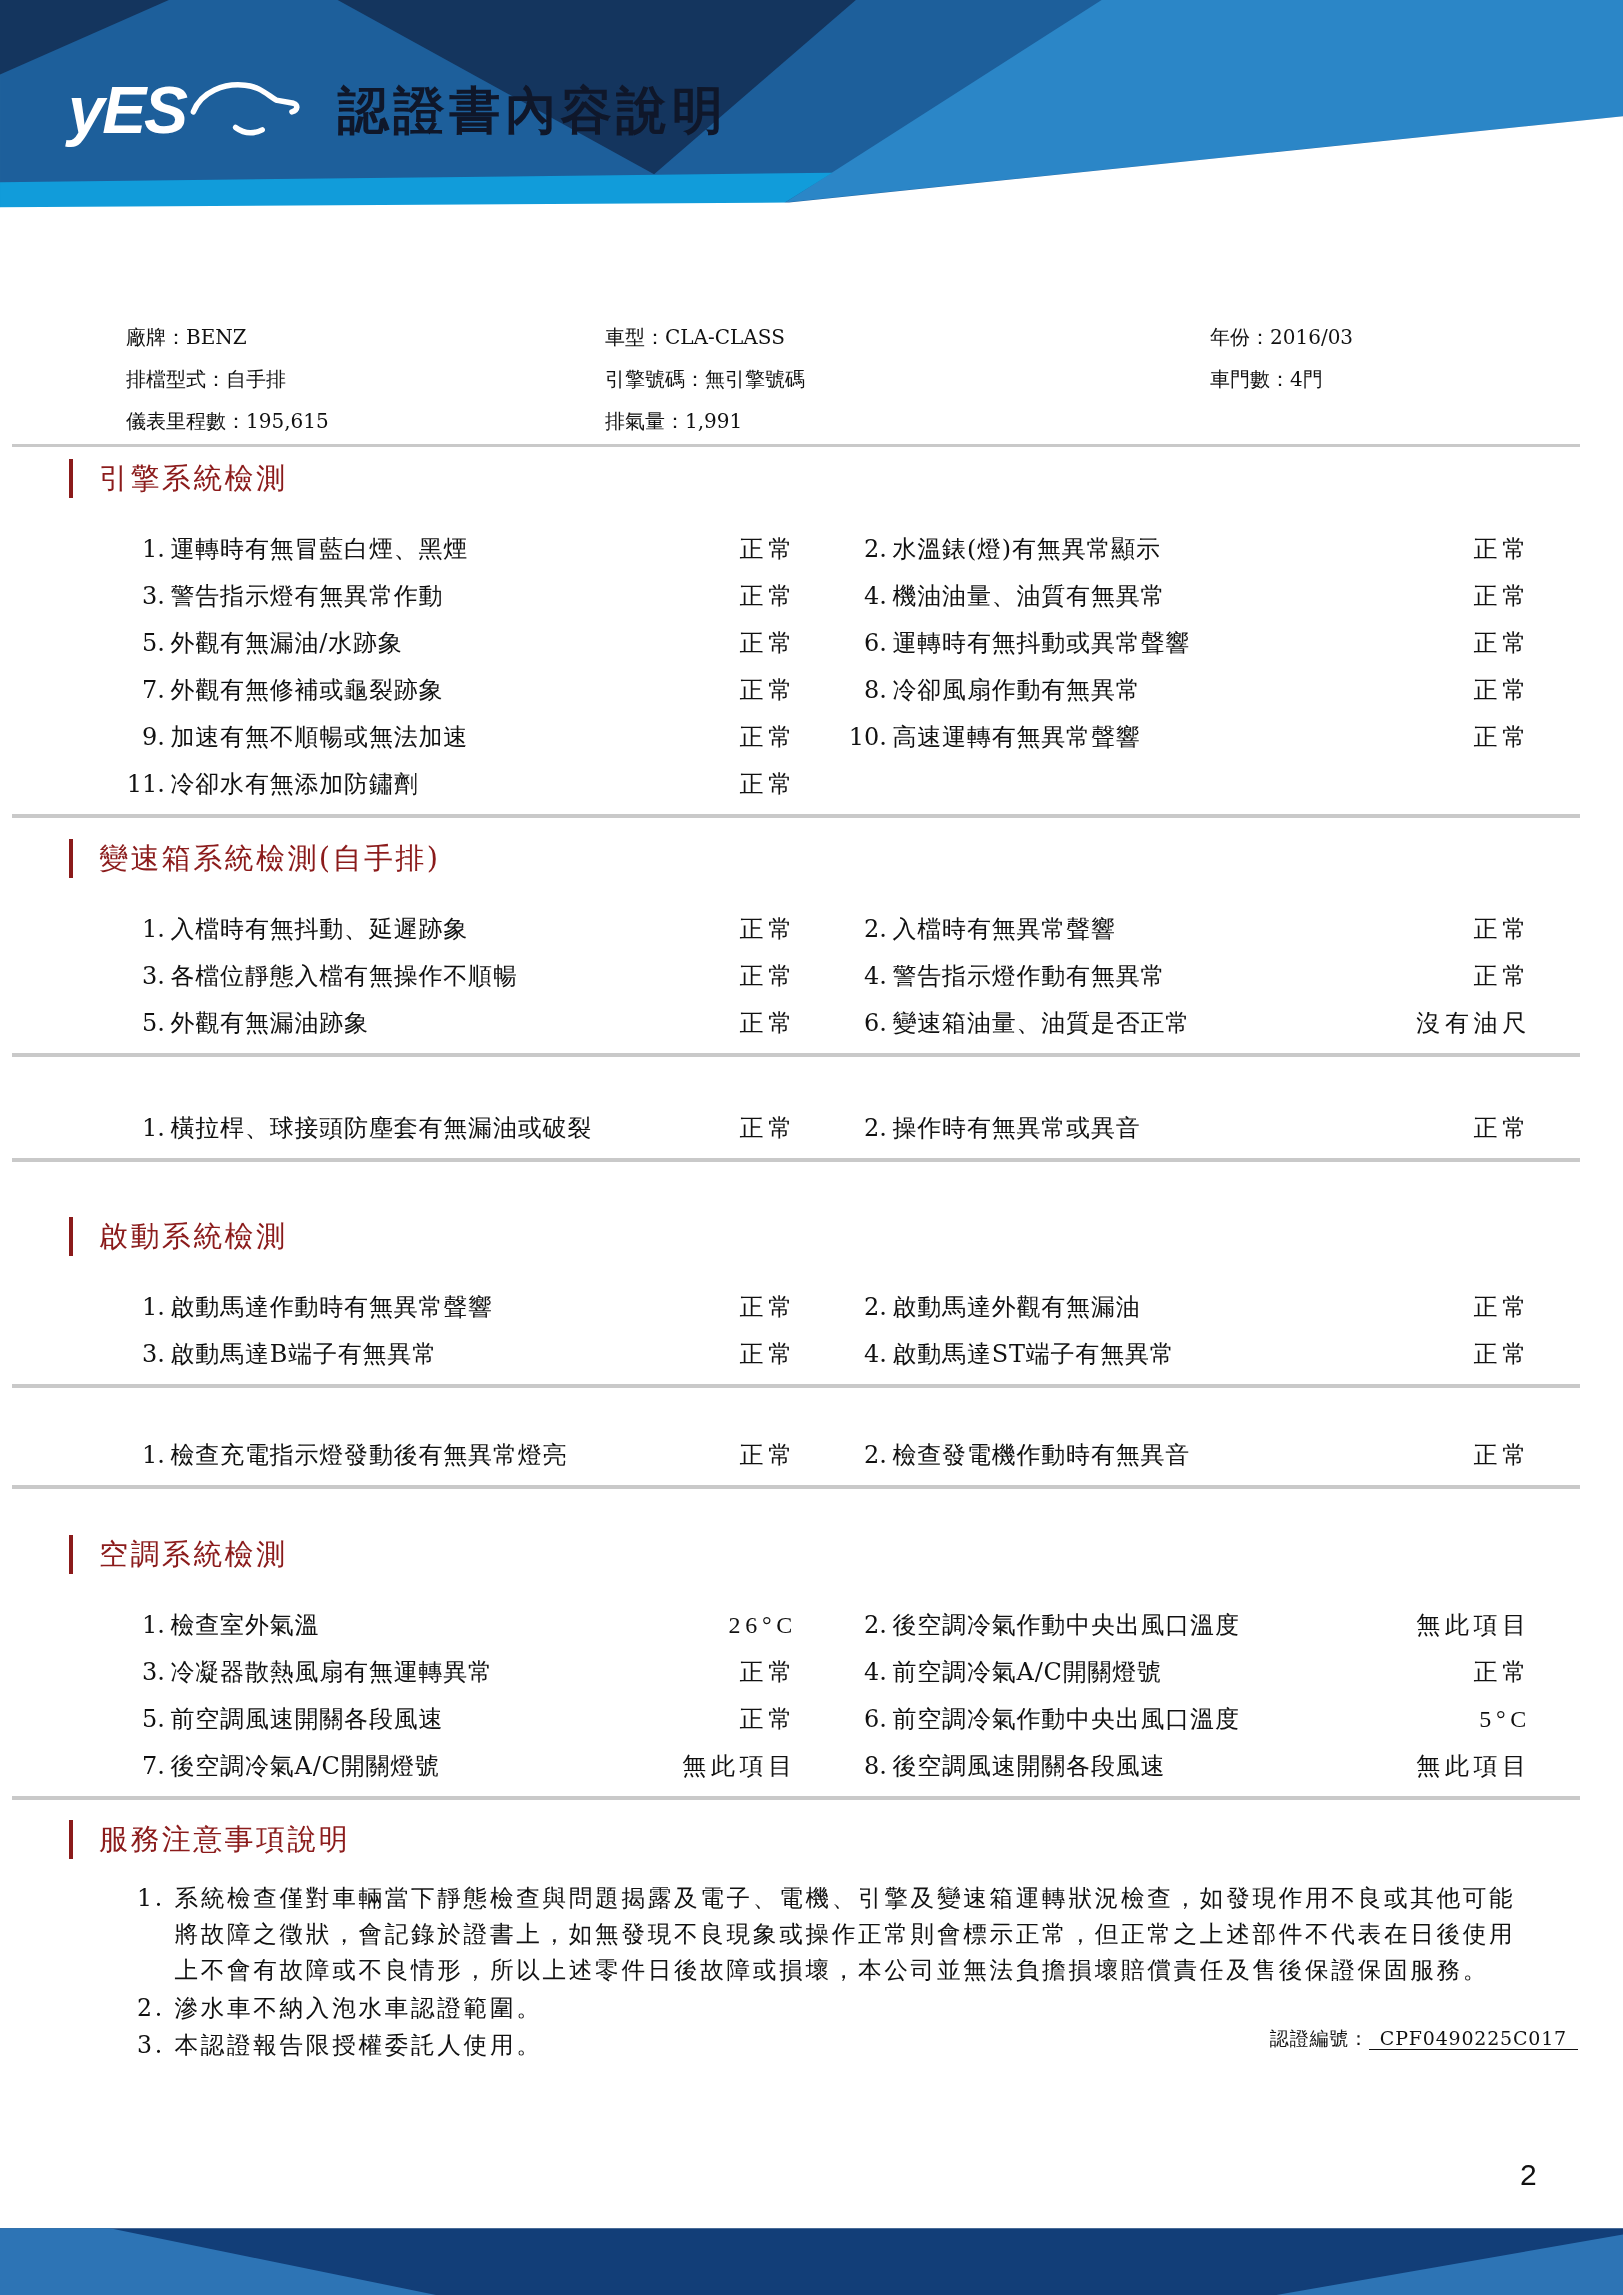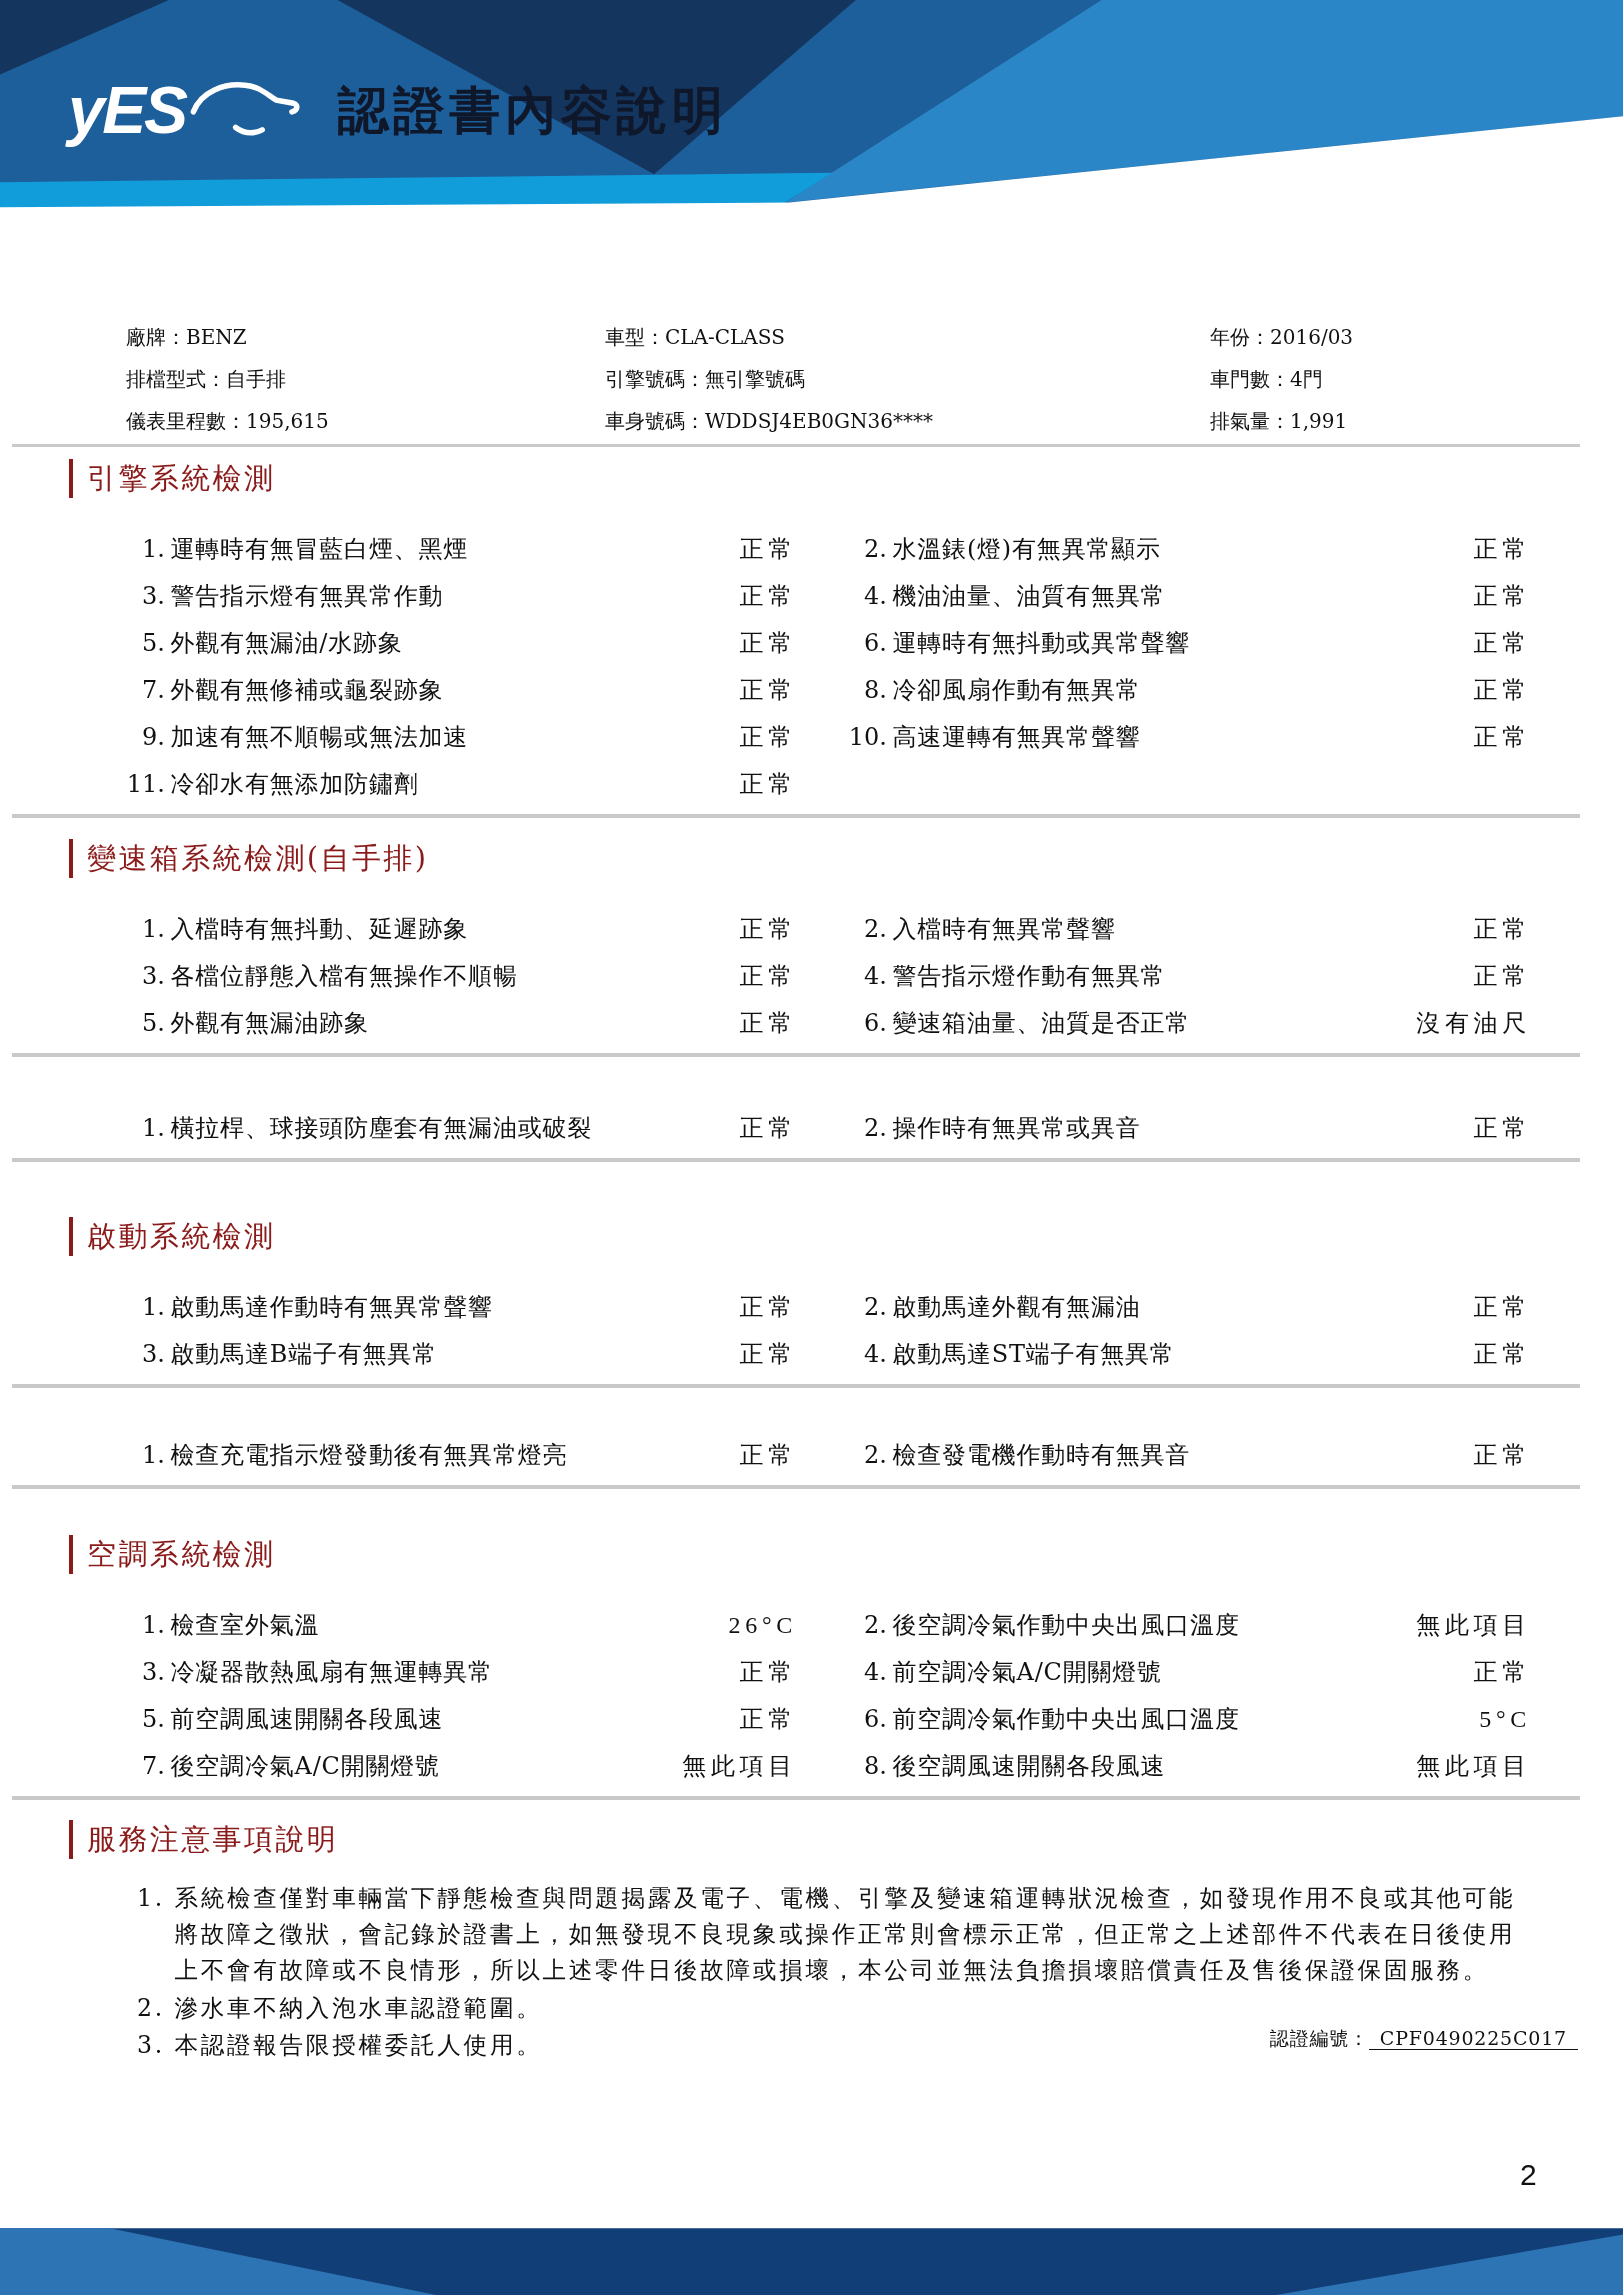--- a/index.html
+++ b/index.html
@@ -28,21 +28,21 @@
   .info .sep{margin-top:1.6px;}
 
   
   .sep{height:3.9px;background:var(--sepgray);margin-left:11.8px;width:1568px;}
 
   
   .section{position:absolute;left:0;width:1623px;}
   .sec-0{top:459px;} .sec-1{top:839px;} .sec-2{top:1077px;}
   .sec-3{top:1217px;} .sec-4{top:1404px;} .sec-5{top:1535px;}
   .sec-title{margin:0 0 0 69px;font-size:29px;font-weight:normal;color:var(--maroon);
-             border-left:4.7px solid var(--maroon);padding-left:14px;height:39px;line-height:39px;
+             border-left:4.7px solid var(--maroon);padding-left:26px;height:39px;line-height:39px;
              letter-spacing:2.4px;}
   .items{margin-left:126px;width:1406px;margin-top:27.5px;}
   .row{display:flex;height:47px;align-items:center;}
   .cell{display:flex;align-items:baseline;width:671px;font-size:24px;}
   .cell.right{width:683px;margin-left:51px;}
   .no{width:39px;text-align:right;flex:none;}
   .txt{margin-left:5.5px;flex:1;white-space:nowrap;letter-spacing:0.8px;}
   .status{flex:none;text-align:right;letter-spacing:4.7px;white-space:nowrap;font-family:Liberation Serif, serif;}
   .section .sep{margin-top:6.3px;}
 
@@ -90,21 +90,20 @@
 
   <div class="info">
     <div class="info-grid" id="info-grid">
         <div class="info-cell"><span class="ilabel">廠牌：</span><span class="ival">BENZ</span></div>
         <div class="info-cell"><span class="ilabel">車型：</span><span class="ival">CLA-CLASS</span></div>
         <div class="info-cell"><span class="ilabel">年份：</span><span class="ival">2016/03</span></div>
         <div class="info-cell"><span class="ilabel">排檔型式：</span><span class="ival">自手排</span></div>
         <div class="info-cell"><span class="ilabel">引擎號碼：</span><span class="ival">無引擎號碼</span></div>
         <div class="info-cell"><span class="ilabel">車門數：</span><span class="ival">4門</span></div>
         <div class="info-cell"><span class="ilabel">儀表里程數：</span><span class="ival">195,615</span></div>
-        <div class="info-cell"><span class="ilabel">車身號碼：</span><span class="ival">WDDSJ4EB0GN36****</span></div>
         <div class="info-cell"><span class="ilabel">排氣量：</span><span class="ival">1,991</span></div>
       </div>
     <div class="sep"></div>
   </div>
 
   <div id="sections">
       <section class="section sec-0">
         <h2 class="sec-title">引擎系統檢測</h2>
         <div class="items">
           <div class="row">

